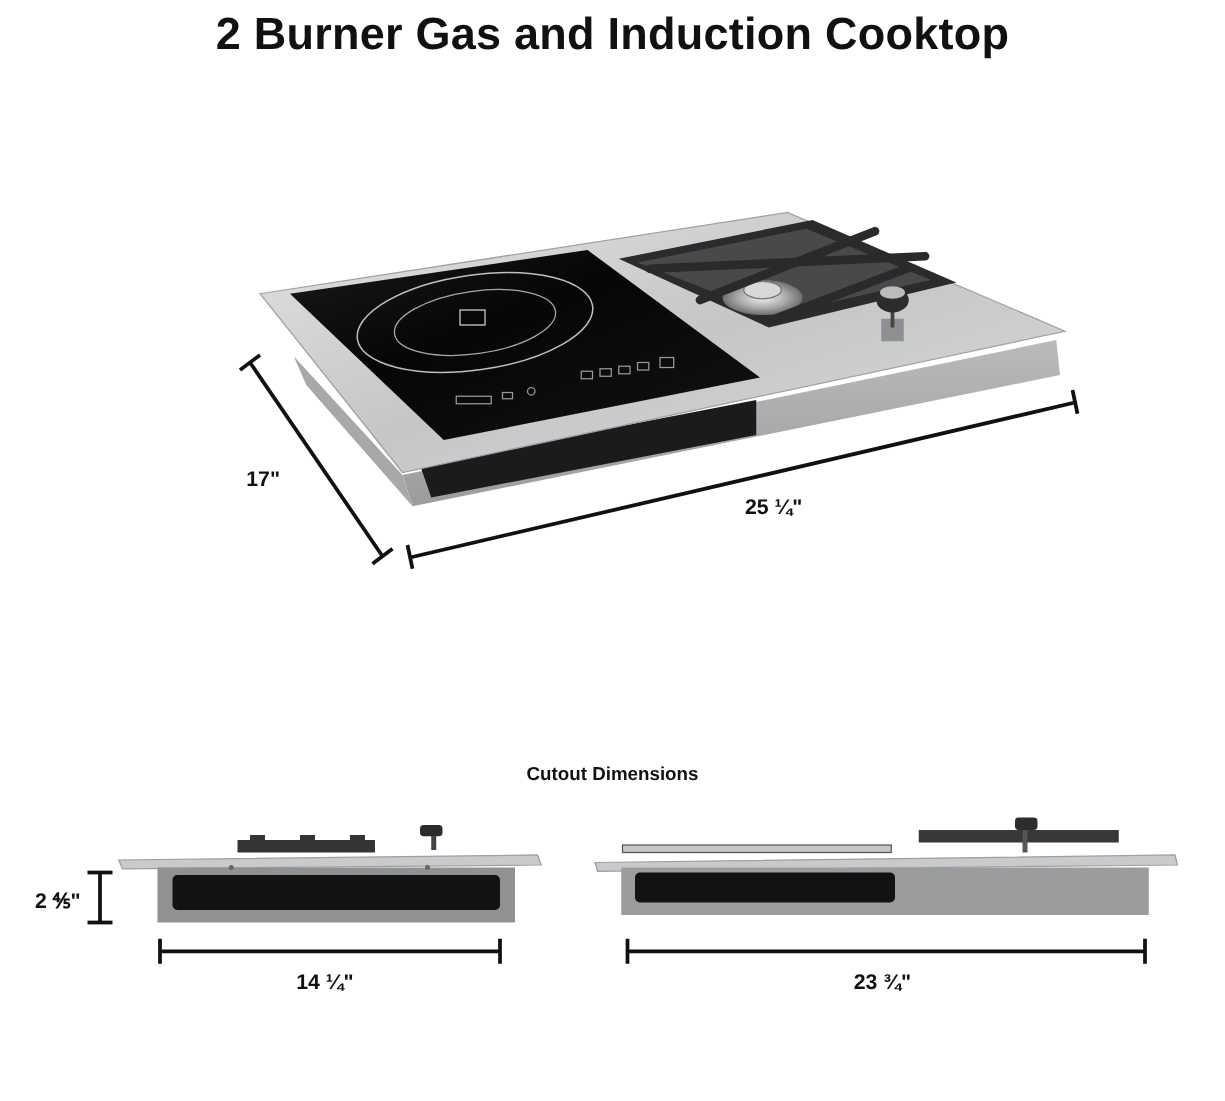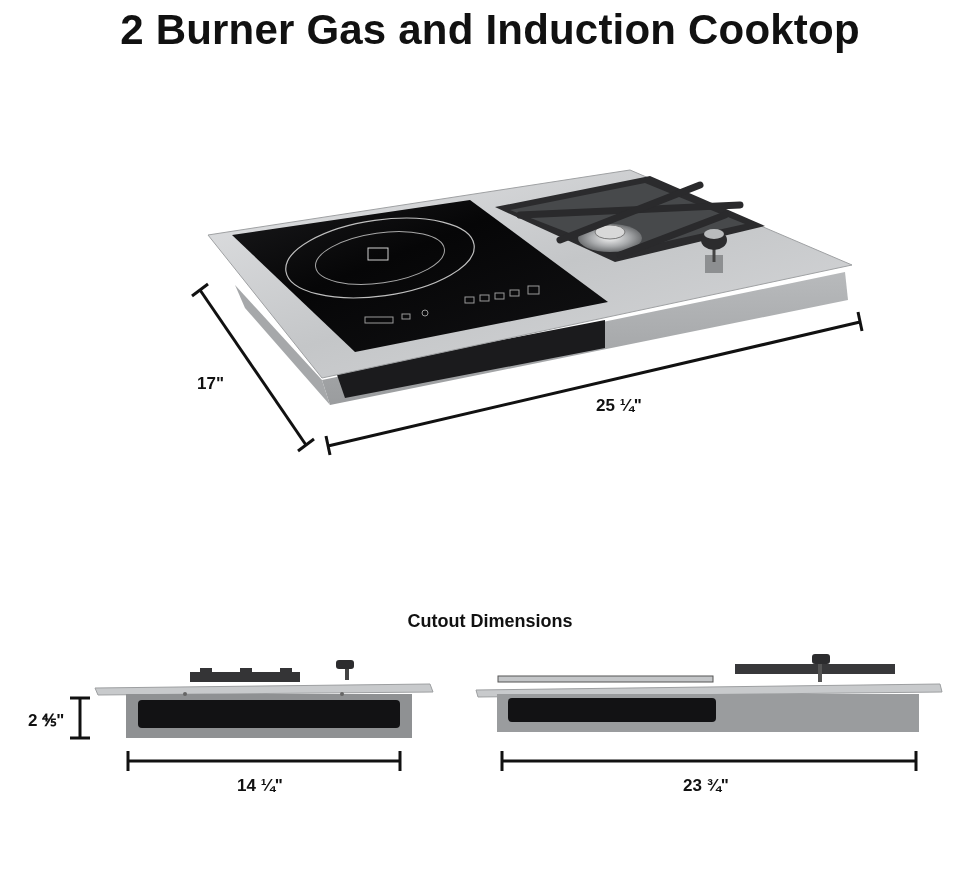--- a/index.html
+++ b/index.html
@@ -1,19 +1,19 @@
 <!DOCTYPE html>
 <html><head>
 <meta charset="utf-8">
 <style>
   html, body { margin:0; padding:0; background:#ffffff; }
   body { width:980px; height:881px; position:relative; overflow:hidden; font-family:"Liberation Sans", sans-serif; color:#111; }
-  .title { position:absolute; left:0; top:6px; width:980px; text-align:center; font-weight:bold; font-size:42px; letter-spacing:0.2px; }
+  .title { position:absolute; left:0; top:6px; width:980px; text-align:center; font-weight:bold; font-size:36px; letter-spacing:0.2px; }
   .label { position:absolute; font-weight:bold; font-size:17px; color:#111; white-space:nowrap; }
-  .subtitle { position:absolute; left:0; top:611px; width:980px; text-align:center; font-weight:bold; font-size:18px; }
+  .subtitle { position:absolute; left:0; top:611px; width:980px; text-align:center; font-weight:bold; font-size:15px; }
   svg { position:absolute; left:0; top:0; }
 </style>
 </head>
 <body>
 
 <div class="title">2 Burner Gas and Induction Cooktop</div>
 
 <svg width="980" height="881" viewBox="0 0 980 881">
   <defs>
     <linearGradient id="steel" x1="0" y1="0" x2="1" y2="1">

